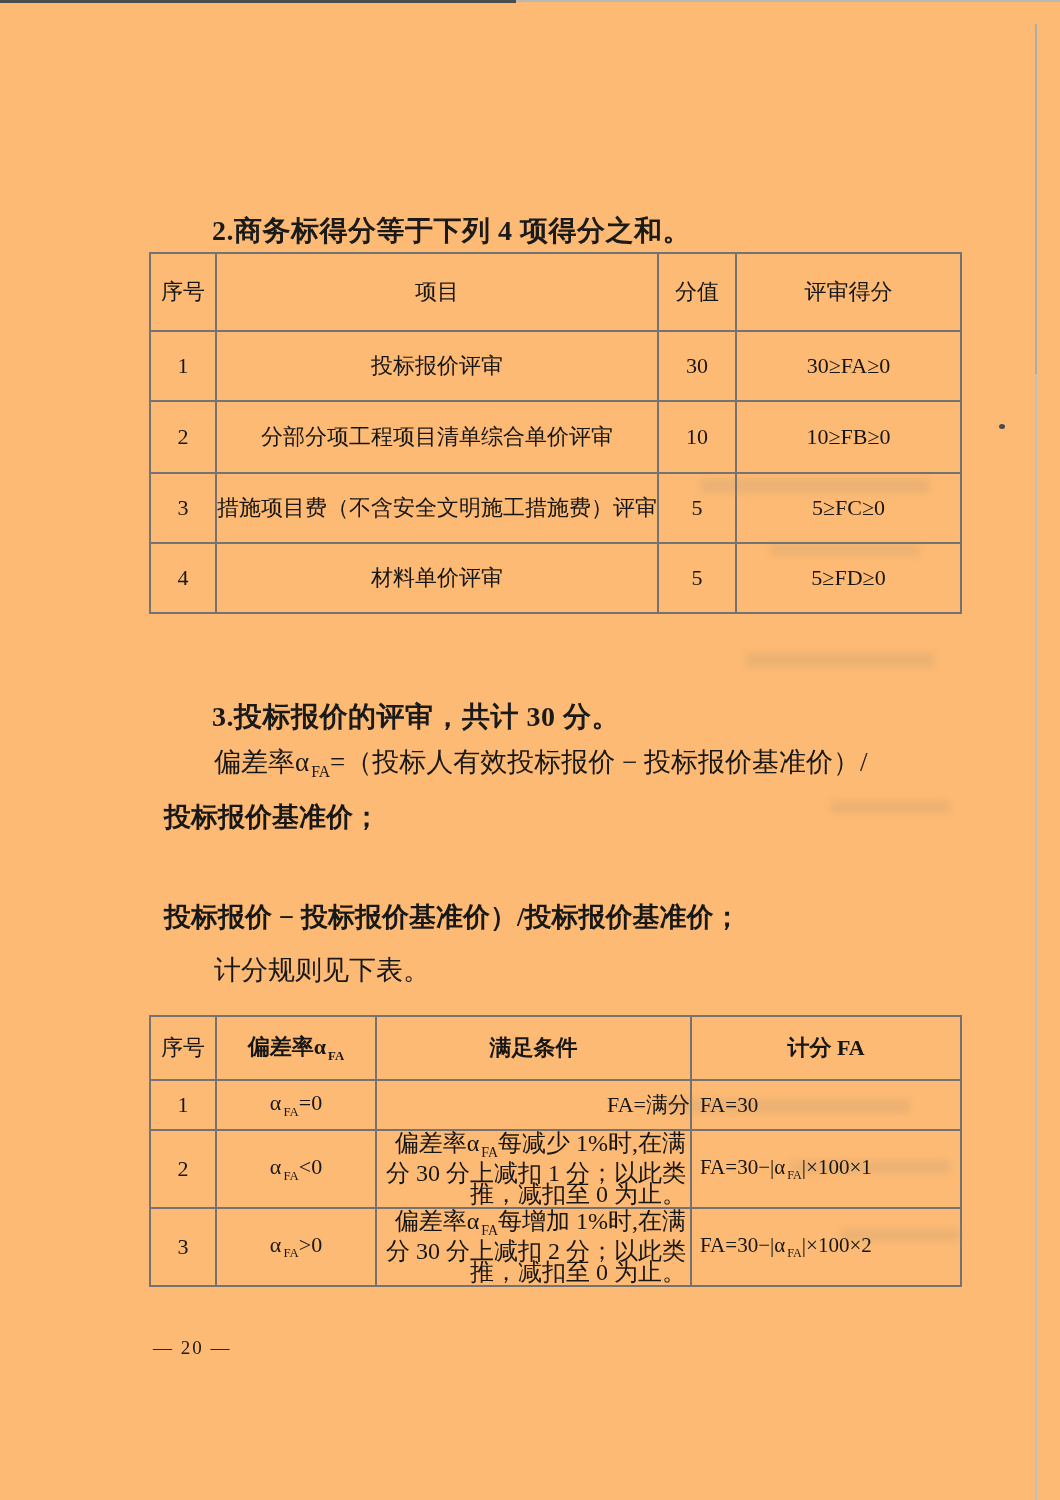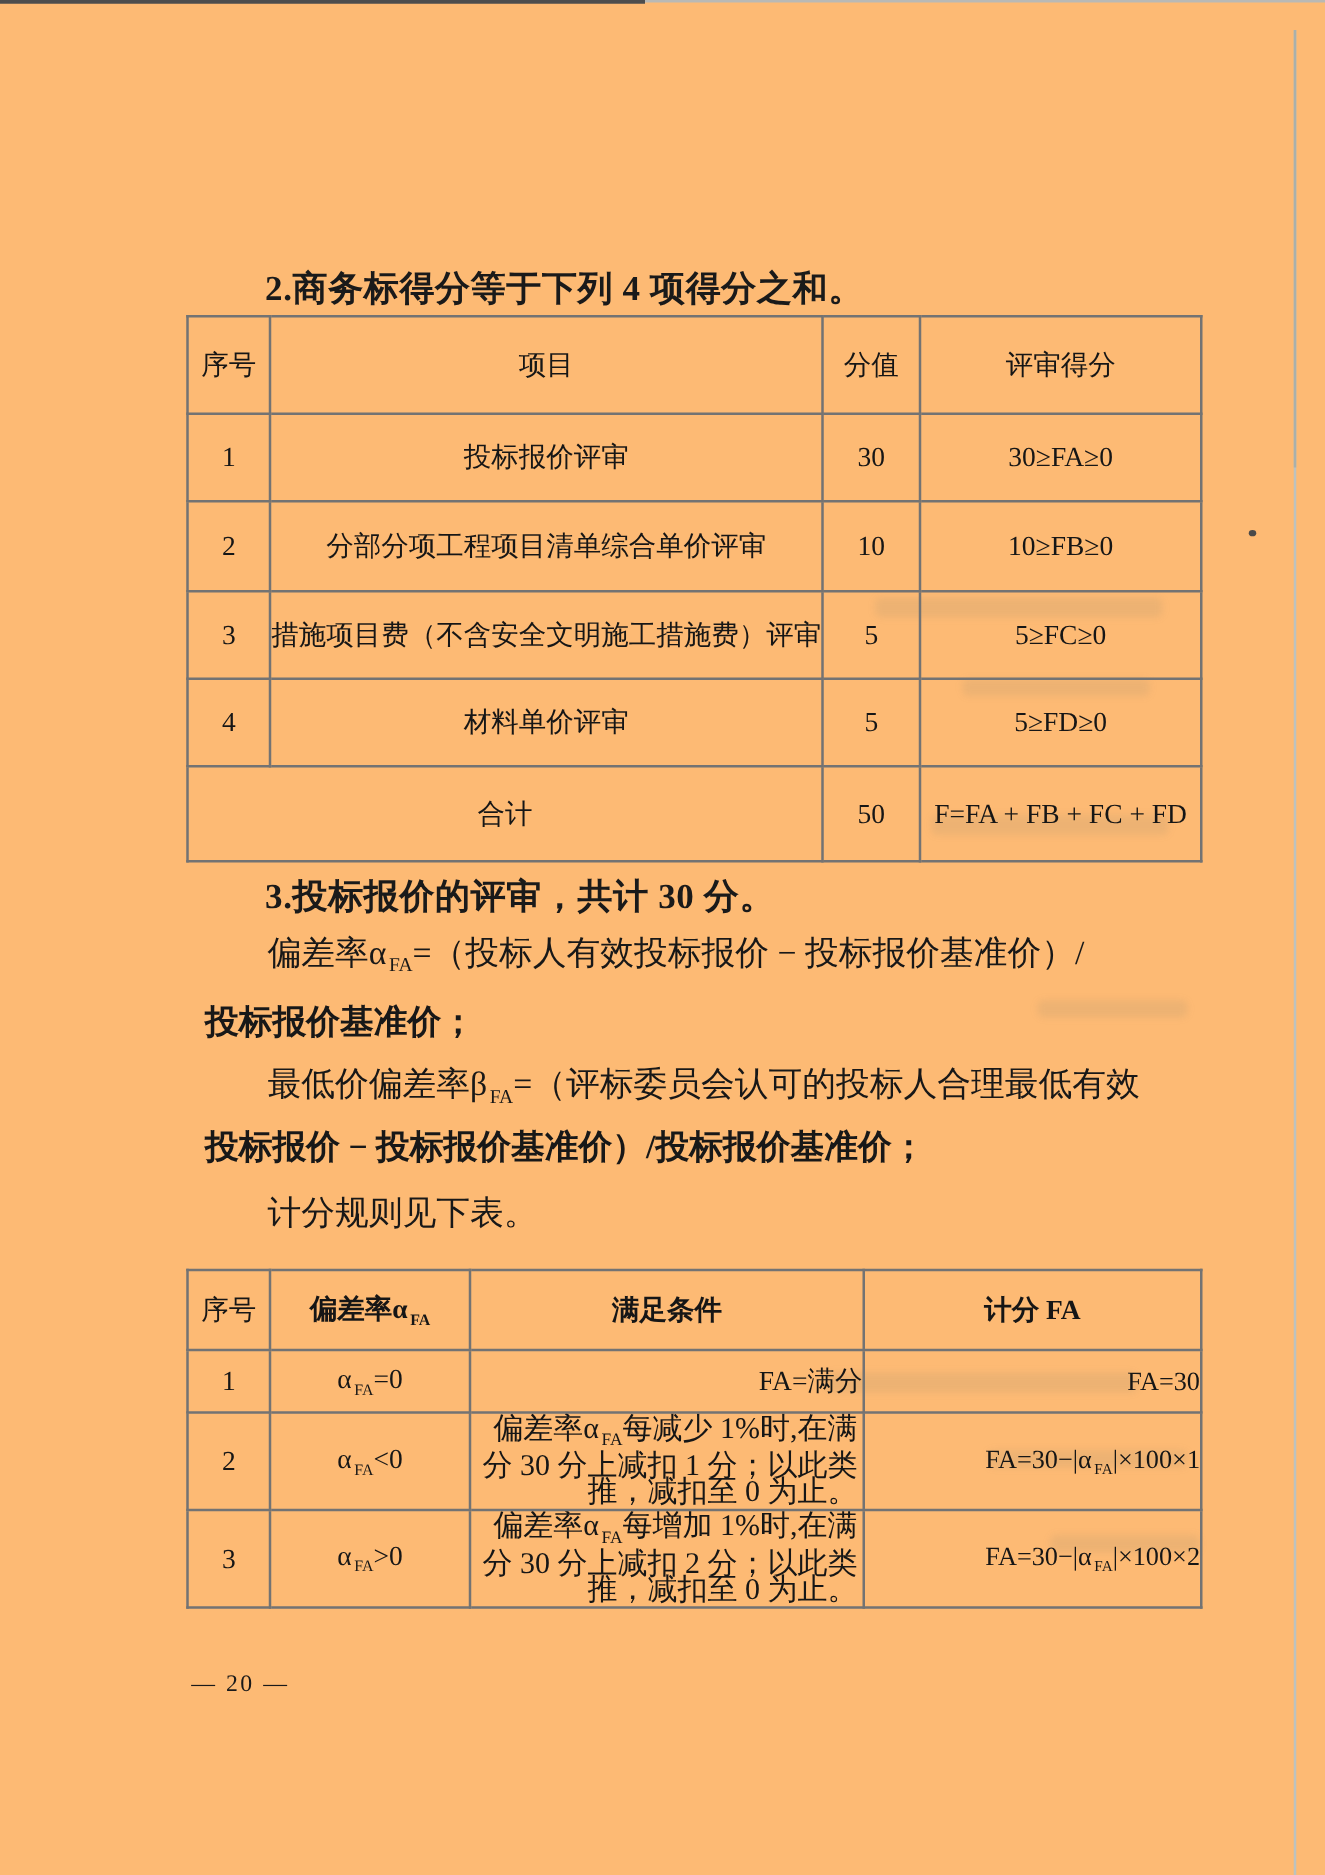--- a/index.html
+++ b/index.html
@@ -38,21 +38,21 @@
   table.tbl{position:absolute;border-collapse:collapse;table-layout:fixed;color:#161616;}
   .tbl td{border:2px solid #737373;text-align:center;vertical-align:middle;padding:0;overflow:hidden;}
   .t1{left:149px;top:252px;width:811px;font-size:22px;}
   .t1 .rh{height:78px;} .t1 .r1{height:70px;} .t1 .r2{height:72px;}
   .t1 .r3{height:70px;} .t1 .r4{height:70px;} .t1 .rt{height:76px;}
   .t2{left:149px;top:1015px;width:811px;font-size:22px;}
   .t2 .rh{height:64px;} .t2 .rm{height:58px;}
   .t2 .rr1{height:50px;} .t2 .rr2{height:64px;} .t2 .rr3{height:73px;}
   .t2 td.cell-left{text-align:right;padding-left:9px;}
   .t2 td.cond-multi{text-align:right;font-size:24px;line-height:21px;padding:2px 4px 2px 7px;}
-  .t2 td.score-f{text-align:right;padding-left:8px;font-size:21px;white-space:nowrap;}
+  .t2 td.score-f{text-align:left;padding-left:8px;font-size:21px;white-space:nowrap;}
   .bold{font-weight:bold;}
   .method-cell{font-weight:bold;font-size:23px;}
 
   .footer{position:absolute;left:153px;top:1337px;font-size:19px;letter-spacing:2px;white-space:nowrap;}
 </style>
 </head>
 <body>
 
 <div class="page">
 
@@ -102,34 +102,28 @@
       <td>措施项目费（不含安全文明施工措施费）评审</td>
       <td>5</td>
       <td>5≥FC≥0</td>
     </tr>
     <tr class="r4">
       <td>4</td>
       <td>材料单价评审</td>
       <td>5</td>
       <td>5≥FD≥0</td>
     </tr>
-    <tr class="rt">
-      <td colspan="2">合计</td>
-      <td>50</td>
-      <td>F=FA + FB + FC + FD</td>
-    </tr>
   </tbody>
     </table>
 
   <div class="heading h3pos">3.投标报价的评审，共计 30 分。</div>
 
   <div class="para p-ind p1l1"><span class="gk">偏差率α</span><sub>FA</sub><span>=（投标人有效投标报价 − 投标报价基准价）/</span></div>
   <div class="para p-cont p1l2">投标报价基准价；</div>
 
-  <div class="para p-ind p2l1"><span class="gk">最低价偏差率β</span><sub>FA</sub><span>=（评标委员会认可的投标人合理最低有效</span></div>
   <div class="para p-cont p2l2">投标报价 − 投标报价基准价）/投标报价基准价；</div>
 
   <div class="para p-ind p3">计分规则见下表。</div>
 
   <table class="tbl t2">
     <colgroup>
         <col style="width:66px">
         <col style="width:160px">
         <col style="width:315px">
         <col style="width:270px">

